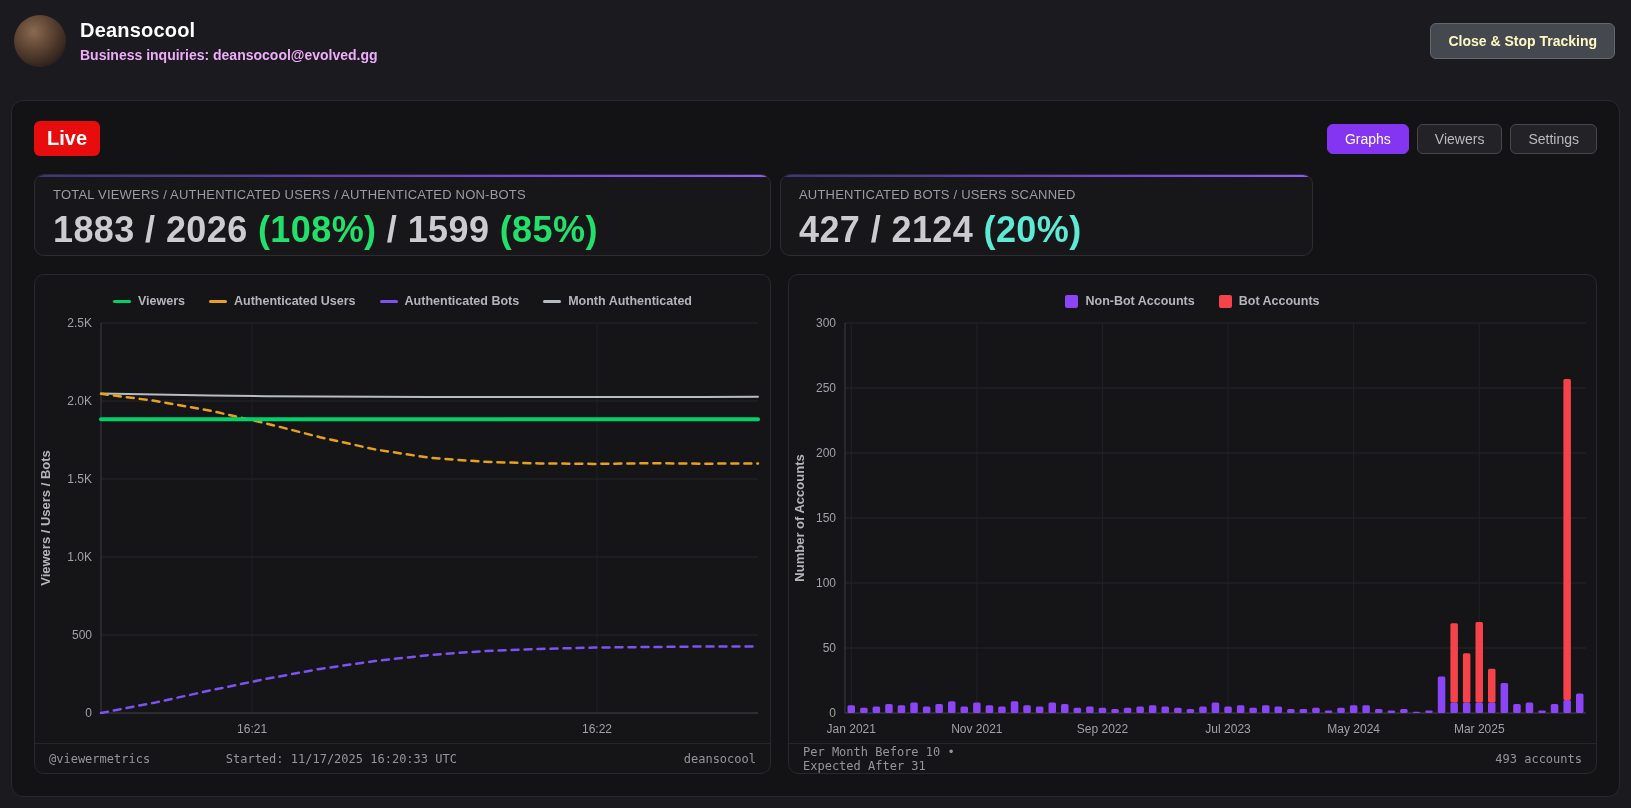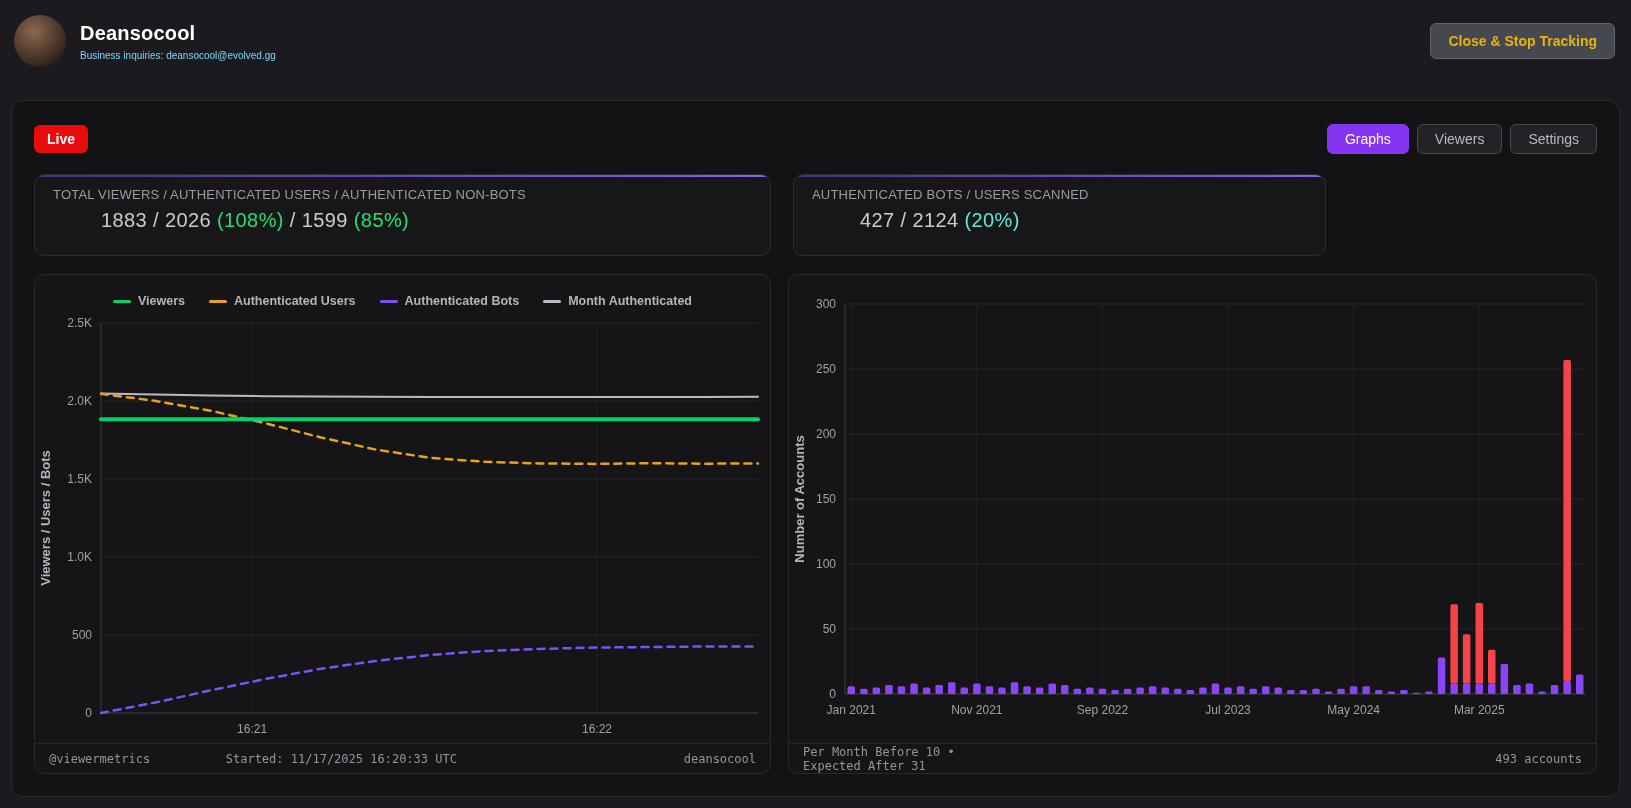--- a/index.html
+++ b/index.html
@@ -11,55 +11,55 @@
   }
   
   .header { height:80px; display:flex; align-items:center; padding:12px 16px 10px 14px; }
   .avatar {
     width:52px; height:52px; border-radius:50%;
     background:radial-gradient(circle at 38% 32%, #8a6a50 0%, #5e4433 38%, #2c2019 78%, #1c1713 100%);
     flex:0 0 auto;
   }
   .header-text { margin-left:14px; }
   .header-title { font-size:20px; font-weight:bold; color:#fff; letter-spacing:.2px; }
-  .header-sub { font-size:10px; font-weight:normal; color:#7dd3fc; margin-top:5px; }
+  .header-sub { font-size:14px; font-weight:bold; color:#f0abfc; margin-top:5px; }
   .close-btn {
-    margin-left:auto; background:#45484e; border:1px solid #63666c; color:#eab308;
+    margin-left:auto; background:#45484e; border:1px solid #63666c; color:#fef9c3;
     font-family:"Liberation Sans", sans-serif; font-weight:bold; font-size:14px;
     padding:9px 17px; border-radius:6px; cursor:pointer;
   }
   
   .main-panel {
     margin:20px 11px 11px; height:697px; background:#131316;
     border:1px solid #28282e; border-radius:12px; padding:22px;
     display:flex; flex-direction:column;
   }
   .toolbar { display:flex; align-items:center; margin-bottom:20px; height:31px; }
   .live-badge {
-    background:#e80d0d; color:#fff; font-size:14px; font-weight:600;
+    background:#e80d0d; color:#fff; font-size:20px; font-weight:600;
     padding:6px 13px; border-radius:6px;
   }
   .tabs { margin-left:auto; display:flex; gap:8px; }
   .tab {
     font-family:"Liberation Sans", sans-serif; font-size:14px; padding:6px 17px;
     border-radius:6px; background:#232327; border:1px solid #47474d; color:#b9b9bf; cursor:pointer;
   }
   .tab.active { background:#8435f2; border-color:#8435f2; color:#fff; }
   
-  .stats-row { display:grid; grid-template-columns:737px 533px 1fr; gap:22px; margin-bottom:18px; height:82px; }
+  .stats-row { display:grid; grid-template-columns:737px 533px 1fr; gap:9px; margin-bottom:18px; height:82px; }
   .stat-panel {
     position:relative; overflow:hidden; background:#17171a; border:1px solid #2c2c32;
     border-radius:10px; padding:12px 18px 10px;
   }
   .stat-panel::before {
     content:''; position:absolute; top:0; left:0; right:0; height:2px;
     background:linear-gradient(90deg,#41337a 0%, #7a4ae0 70%, #8b5cf6 100%);
   }
   .stat-heading { font-size:13px; color:#9b9ba3; letter-spacing:.2px; font-weight:normal; }
-  .stat-value { font-size:20px; font-weight:normal; margin-top:7px; letter-spacing:.4px; white-space:pre;margin-left:48px; }
+  .stat-value { font-size:36px; font-weight:bold; margin-top:7px; letter-spacing:.4px; white-space:pre; }
   .seg-base { color:#cbcbd0; }
   .seg-green { color:#22e06c; }
   .seg-red { color:#5eead4; }
   .scan-line { font-size:15px; font-weight:bold; color:#e8e8ea; line-height:20px; }
   
   .charts-row { display:grid; grid-template-columns:737px 1fr; gap:17px; flex:1; min-height:0; }
   .chart-panel {
     background:#151518; border:1px solid #28282e; border-radius:10px;
     display:flex; flex-direction:column; overflow:hidden;
   }
@@ -158,20 +158,30 @@
           <polyline points="66.0,106.3 120.8,106.3 175.5,106.3 230.3,106.3 285.0,106.3 339.8,106.3 394.5,106.3 449.3,106.3 504.0,106.3 558.8,106.3 613.5,106.3 668.3,106.3 723.0,106.3" fill="none" stroke="#00d26a" stroke-width="4" stroke-linecap="round" stroke-linejoin="round"></polyline>
         </svg>
       <div class="chart-footer">
         <span class="f-left">@viewermetrics</span>
         <span class="f-center">Started: 11/17/2025 16:20:33 UTC</span>
         <span class="f-right">deansocool</span>
       </div>
     </div>
 
     <div class="chart-panel">
+      <div class="legend">
+          <span class="legend-item">
+            <span class="swatch-square" style="background: rgb(139, 69, 247);"></span>
+            <span>Non-Bot Accounts</span>
+          </span>
+          <span class="legend-item">
+            <span class="swatch-square" style="background: rgb(246, 67, 74);"></span>
+            <span>Bot Accounts</span>
+          </span>
+        </div>
       <svg class="chart-svg" viewBox="0 0 807 430">
           <line x1="56" x2="797" y1="400" y2="400" stroke="#26262b" stroke-width="1"></line>
           <text x="47" y="404" fill="#a0a0a8" font-size="12" text-anchor="end" font-family="Liberation Sans, sans-serif">0</text>
           <line x1="56" x2="797" y1="335" y2="335" stroke="#26262b" stroke-width="1"></line>
           <text x="47" y="339" fill="#a0a0a8" font-size="12" text-anchor="end" font-family="Liberation Sans, sans-serif">50</text>
           <line x1="56" x2="797" y1="270.00000000000006" y2="270.00000000000006" stroke="#26262b" stroke-width="1"></line>
           <text x="47" y="274.00000000000006" fill="#a0a0a8" font-size="12" text-anchor="end" font-family="Liberation Sans, sans-serif">100</text>
           <line x1="56" x2="797" y1="205" y2="205" stroke="#26262b" stroke-width="1"></line>
           <text x="47" y="209" fill="#a0a0a8" font-size="12" text-anchor="end" font-family="Liberation Sans, sans-serif">150</text>
           <line x1="56" x2="797" y1="140.00000000000003" y2="140.00000000000003" stroke="#26262b" stroke-width="1"></line>

